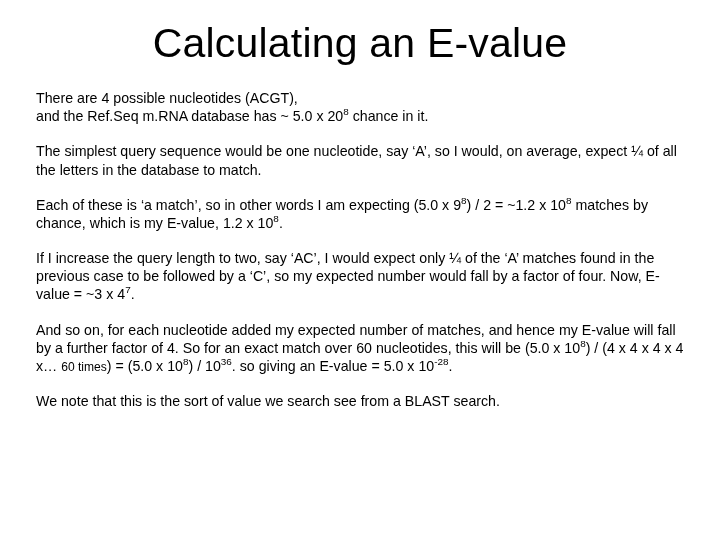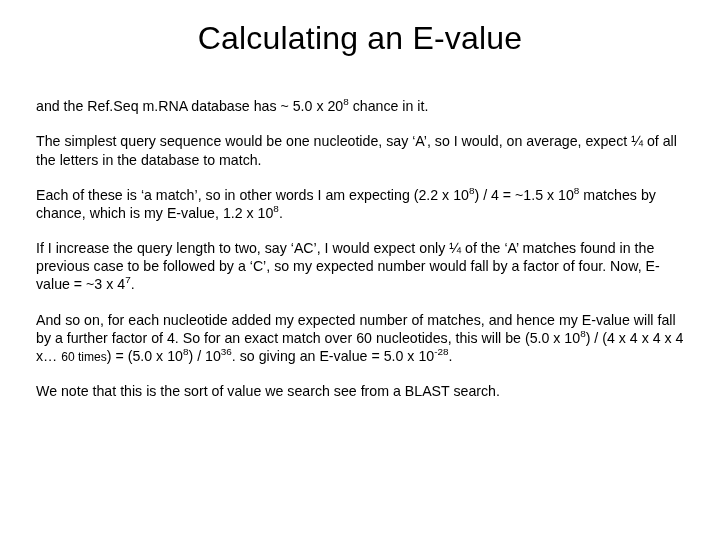--- a/index.html
+++ b/index.html
@@ -6,49 +6,49 @@
   body {
     width: 720px;
     height: 540px;
     background: #ffffff;
     font-family: Arial, Helvetica, sans-serif;
     color: #000000;
     padding: 20px 36px 20px 36px;
     overflow: hidden;
   }
   .title {
-    font-size: 32px;
+    font-size: 41px;
     font-weight: 400;
     text-align: center;
     margin-bottom: 22px;
     letter-spacing: 0.2px;
   }
   .para {
     font-size: 14.2px;
     line-height: 1.28;
     margin-bottom: 17px;
     color: #000;
   }
   sup { font-size: 0.7em; vertical-align: super; line-height: 0; }
   .smalltimes { font-size: 0.85em; margin-top: 24px; }
 </style>
 </head>
 <body>
 
 <h1 class="title">Calculating an E-value</h1>
 
 <div class="para">
-  <br>
+  <span>There are 4 possible nucleotides (ACGT),</span><br>
   <span>and the Ref.Seq m.RNA database has ~ 5.0 x 20</span><sup>8</sup><span>  chance in it.</span>
 </div>
 
 <div class="para">The simplest query sequence would be one nucleotide, say ‘A’, so I would, on average, expect ¼ of all the letters in the database to match.</div>
 
 <div class="para">
-  <span>Each of these is ‘a match’, so in other words I am expecting (2.2 x 10</span><sup>8</sup><span>) / 4 = ~1.5 x 10</span><sup>8</sup><span> matches by chance, which is my E-value, 1.2 x 10</span><sup>8</sup><span>.</span>
+  <span>Each of these is ‘a match’, so in other words I am expecting (5.0 x 9</span><sup>8</sup><span>) / 2 = ~1.2 x 10</span><sup>8</sup><span> matches by chance, which is my E-value, 1.2 x 10</span><sup>8</sup><span>.</span>
 </div>
 
 <div class="para">
   <span>If I increase the query length to two, say ‘AC’, I would expect only ¼ of the ‘A’ matches found in the previous case to be followed by a ‘C’, so my expected number would fall by a factor of four. Now, E-value = ~3 x 4</span><sup>7</sup><span>.</span>
 </div>
 
 <div class="para">
   <span>And so on, for each nucleotide added my expected number of matches, and hence my E-value will fall by a further factor of 4. So for an exact match over 60 nucleotides, this will be (5.0 x 10</span><sup>8</sup><span>) / (4 x 4 x 4 x 4 x… </span><span class="smalltimes">60 times</span><span>) = (5.0 x 10</span><sup>8</sup><span>) / 10</span><sup>36</sup><span>. so giving an E-value = 5.0 x 10</span><sup>-28</sup><span>.</span>
 </div>
 

